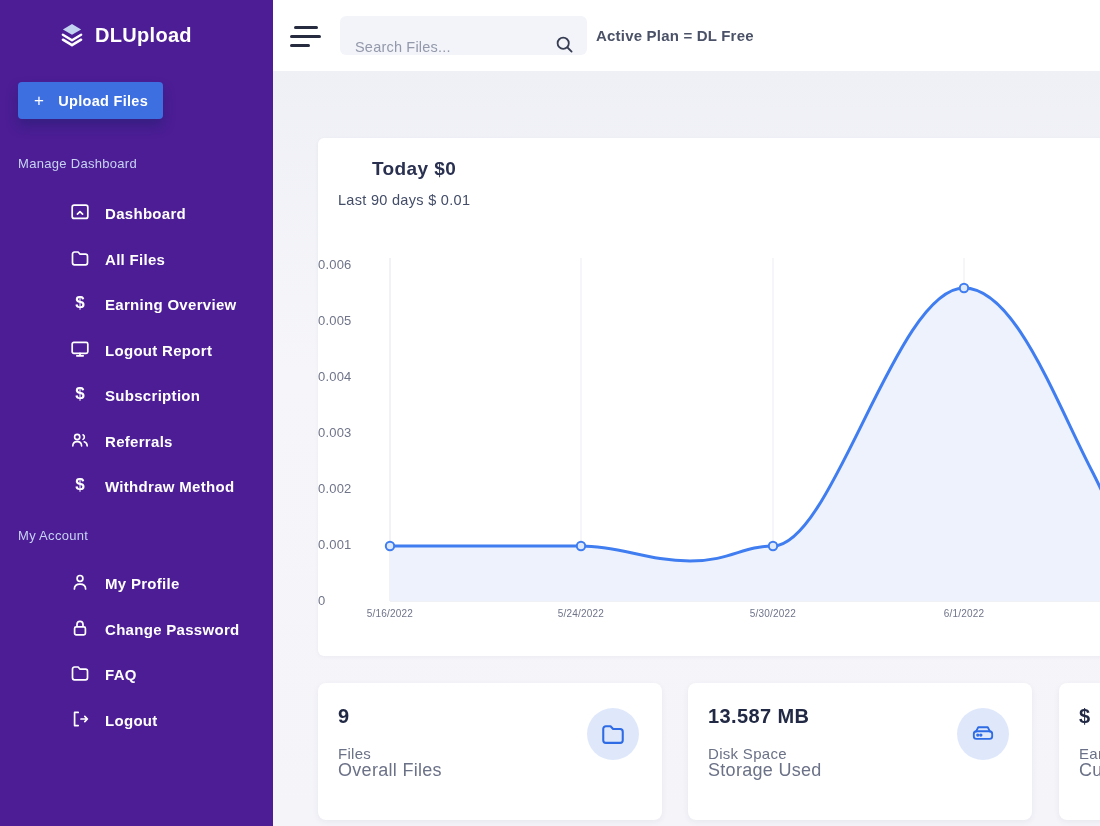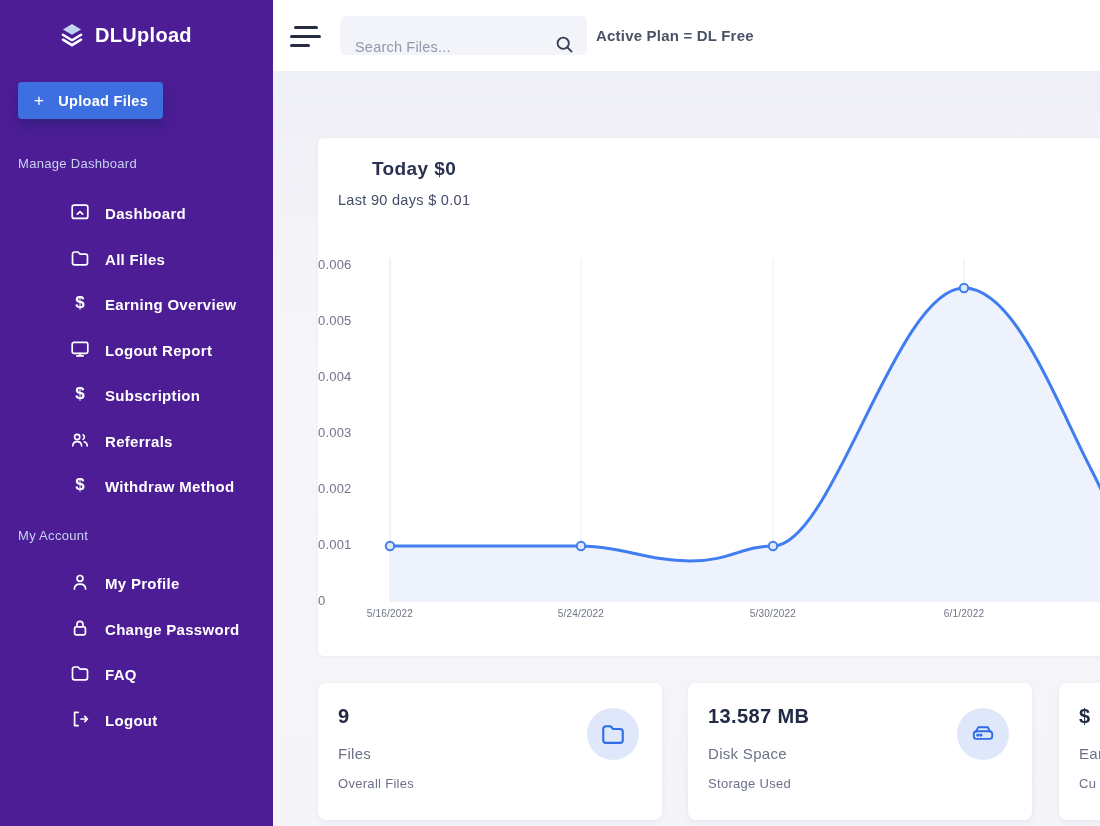--- a/index.html
+++ b/index.html
@@ -66,21 +66,21 @@
   .chart-subtitle { position:absolute; left:20px; top:54px; font-size:14.5px; color:#434d68; letter-spacing:.3px; }
   .chart-svg { position:absolute; left:0; top:0; }
   .ytick { position:absolute; left:0; width:62px; text-align:left; font-size:13px; color:#6f7489; }
   .xtick { position:absolute; width:120px; text-align:center; top:470px; font-size:10px; color:#6f7489; }
   .stat-card {
     position:absolute; top:612px; width:344px; height:137px;
     background:#fff; border-radius:8px; box-shadow:0 2px 6px rgba(30,40,90,.06);
   }
   .stat-value { position:absolute; left:20px; top:22px; font-size:20px; font-weight:bold; color:#212944; letter-spacing:.4px; }
   .stat-label { position:absolute; left:20px; top:62px; font-size:15px; color:#6b7187; letter-spacing:.3px; }
-  .stat-sublabel { position:absolute; left:20px; top:93px; font-size:13px; color:#6b7187; letter-spacing:.3px; }
+  .stat-sublabel { position:absolute; left:20px; top:77px; font-size:18px; color:#6b7187; letter-spacing:.3px; }
   .icon-circle {
     position:absolute; left:269px; top:25px; width:52px; height:52px; border-radius:50%;
     background:#dfe8fb; display:flex; align-items:center; justify-content:center;
   }
 </style>
 </head>
 <body>
 
 <div class="sidebar">
   <div class="logo-row">

